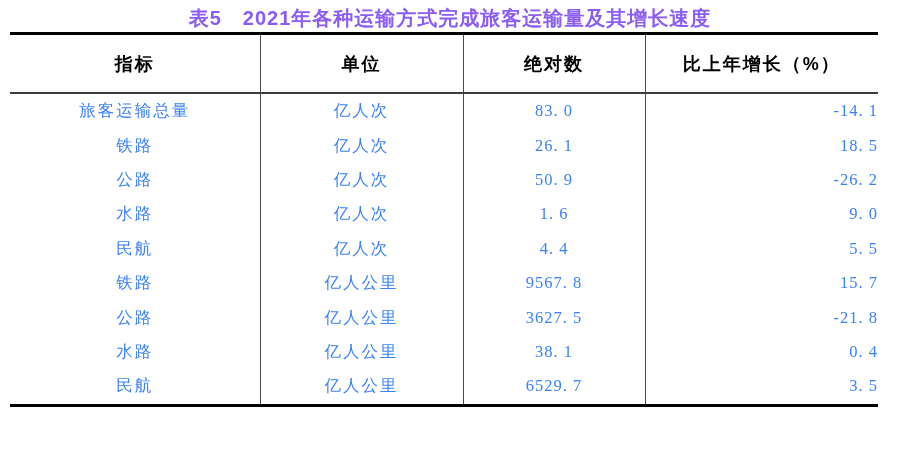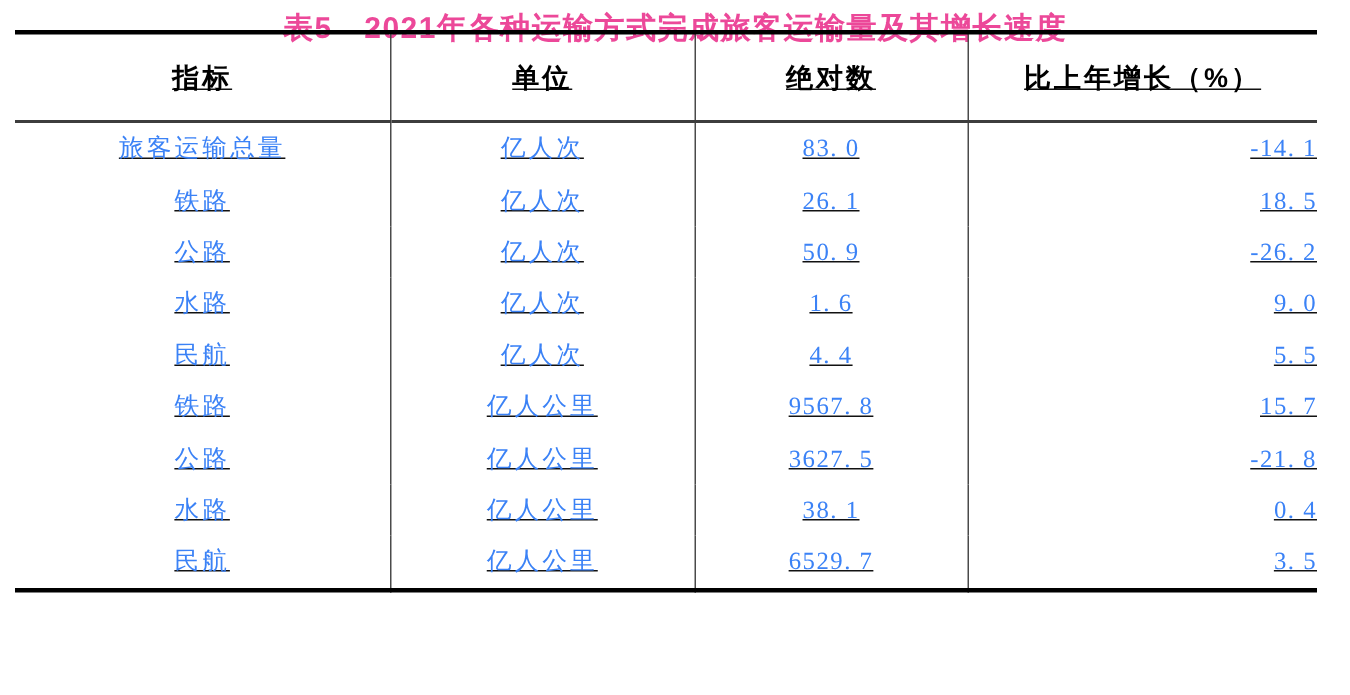--- a/index.html
+++ b/index.html
@@ -18,32 +18,31 @@
   .title {
     position: absolute;
     left: 0;
     top: 5px;
     width: 900px;
     text-align: center;
     font-family: "Liberation Sans", sans-serif;
     font-weight: bold;
     font-size: 20px;
     letter-spacing: 1px;
-    color: #ec4899;
+    color: #8b5cf6;
   }
   table.stat {
     position: absolute;
     left: 10px;
-    top: 20px;
+    top: 32px;
     width: 868px;
     border-collapse: collapse;
     table-layout: fixed;
     border-top: 3px solid #000000;
     border-bottom: 3px solid #000000;
-    text-decoration: underline;
   }
   table.stat th {
     height: 57px;
     font-family: "Liberation Sans", sans-serif;
     font-weight: bold;
     font-size: 18px;
     letter-spacing: 2px;
     text-align: center;
     vertical-align: middle;
     border-bottom: 2px solid #3d3d3d;

